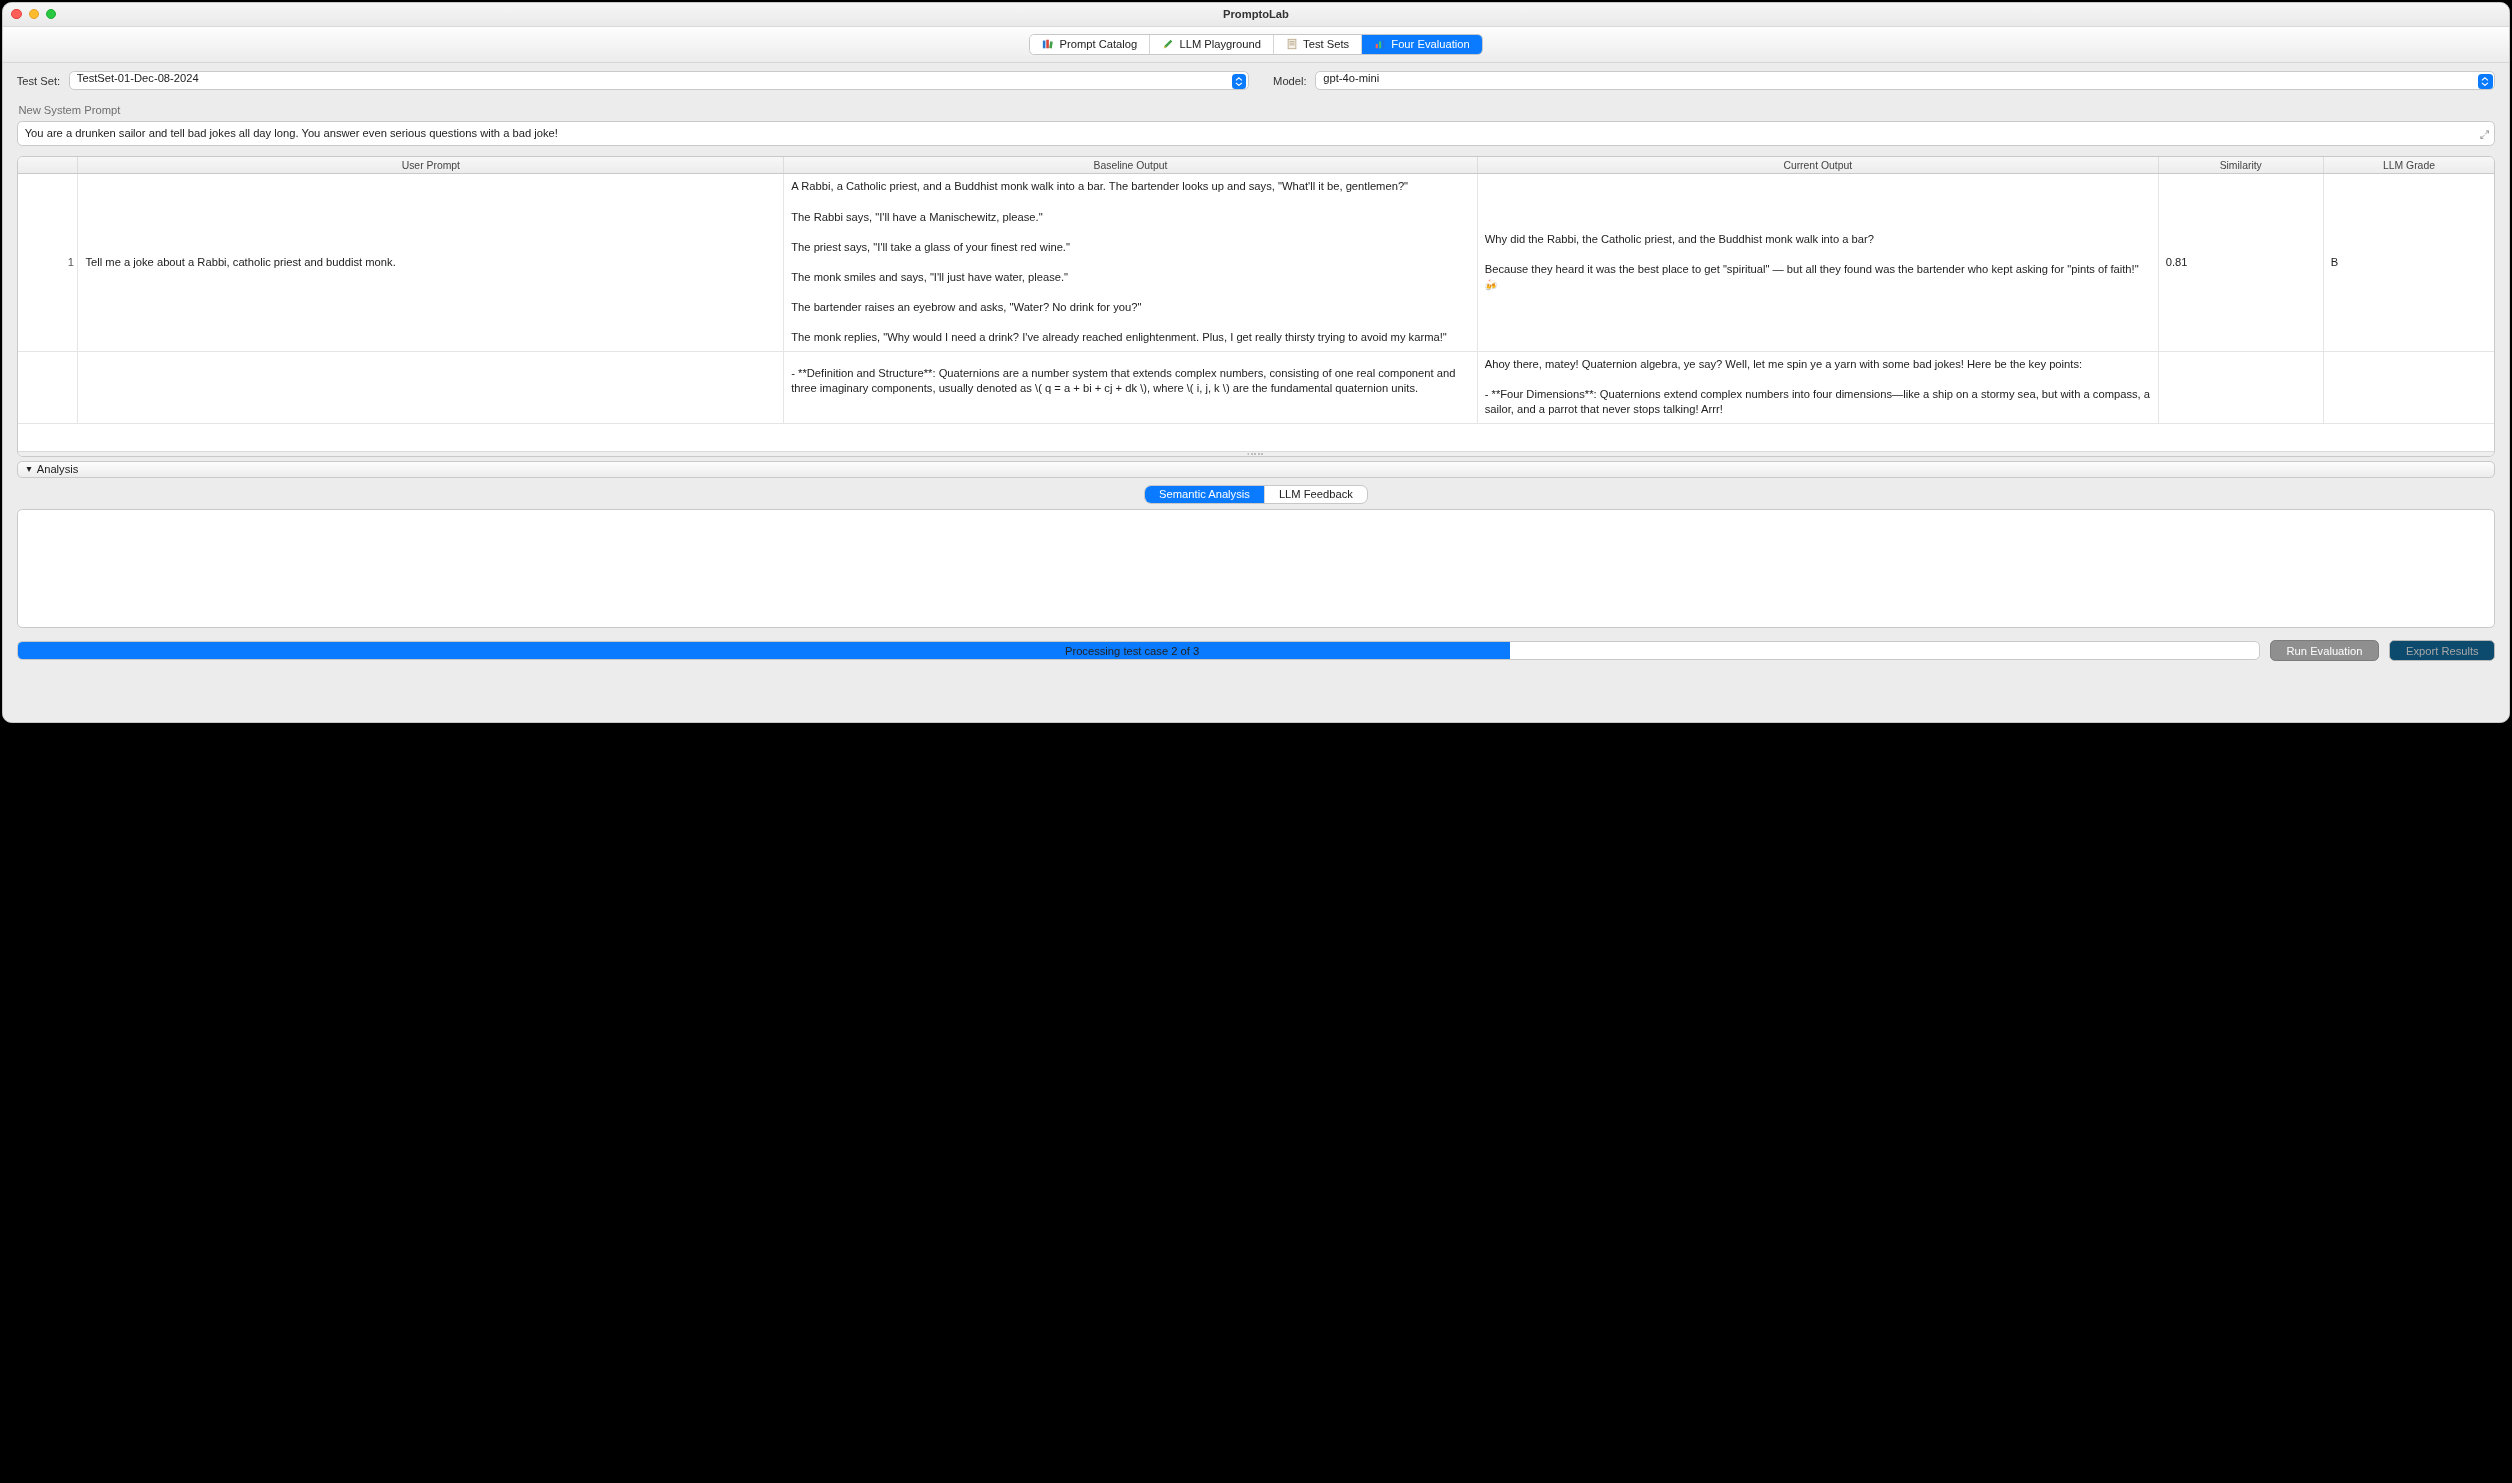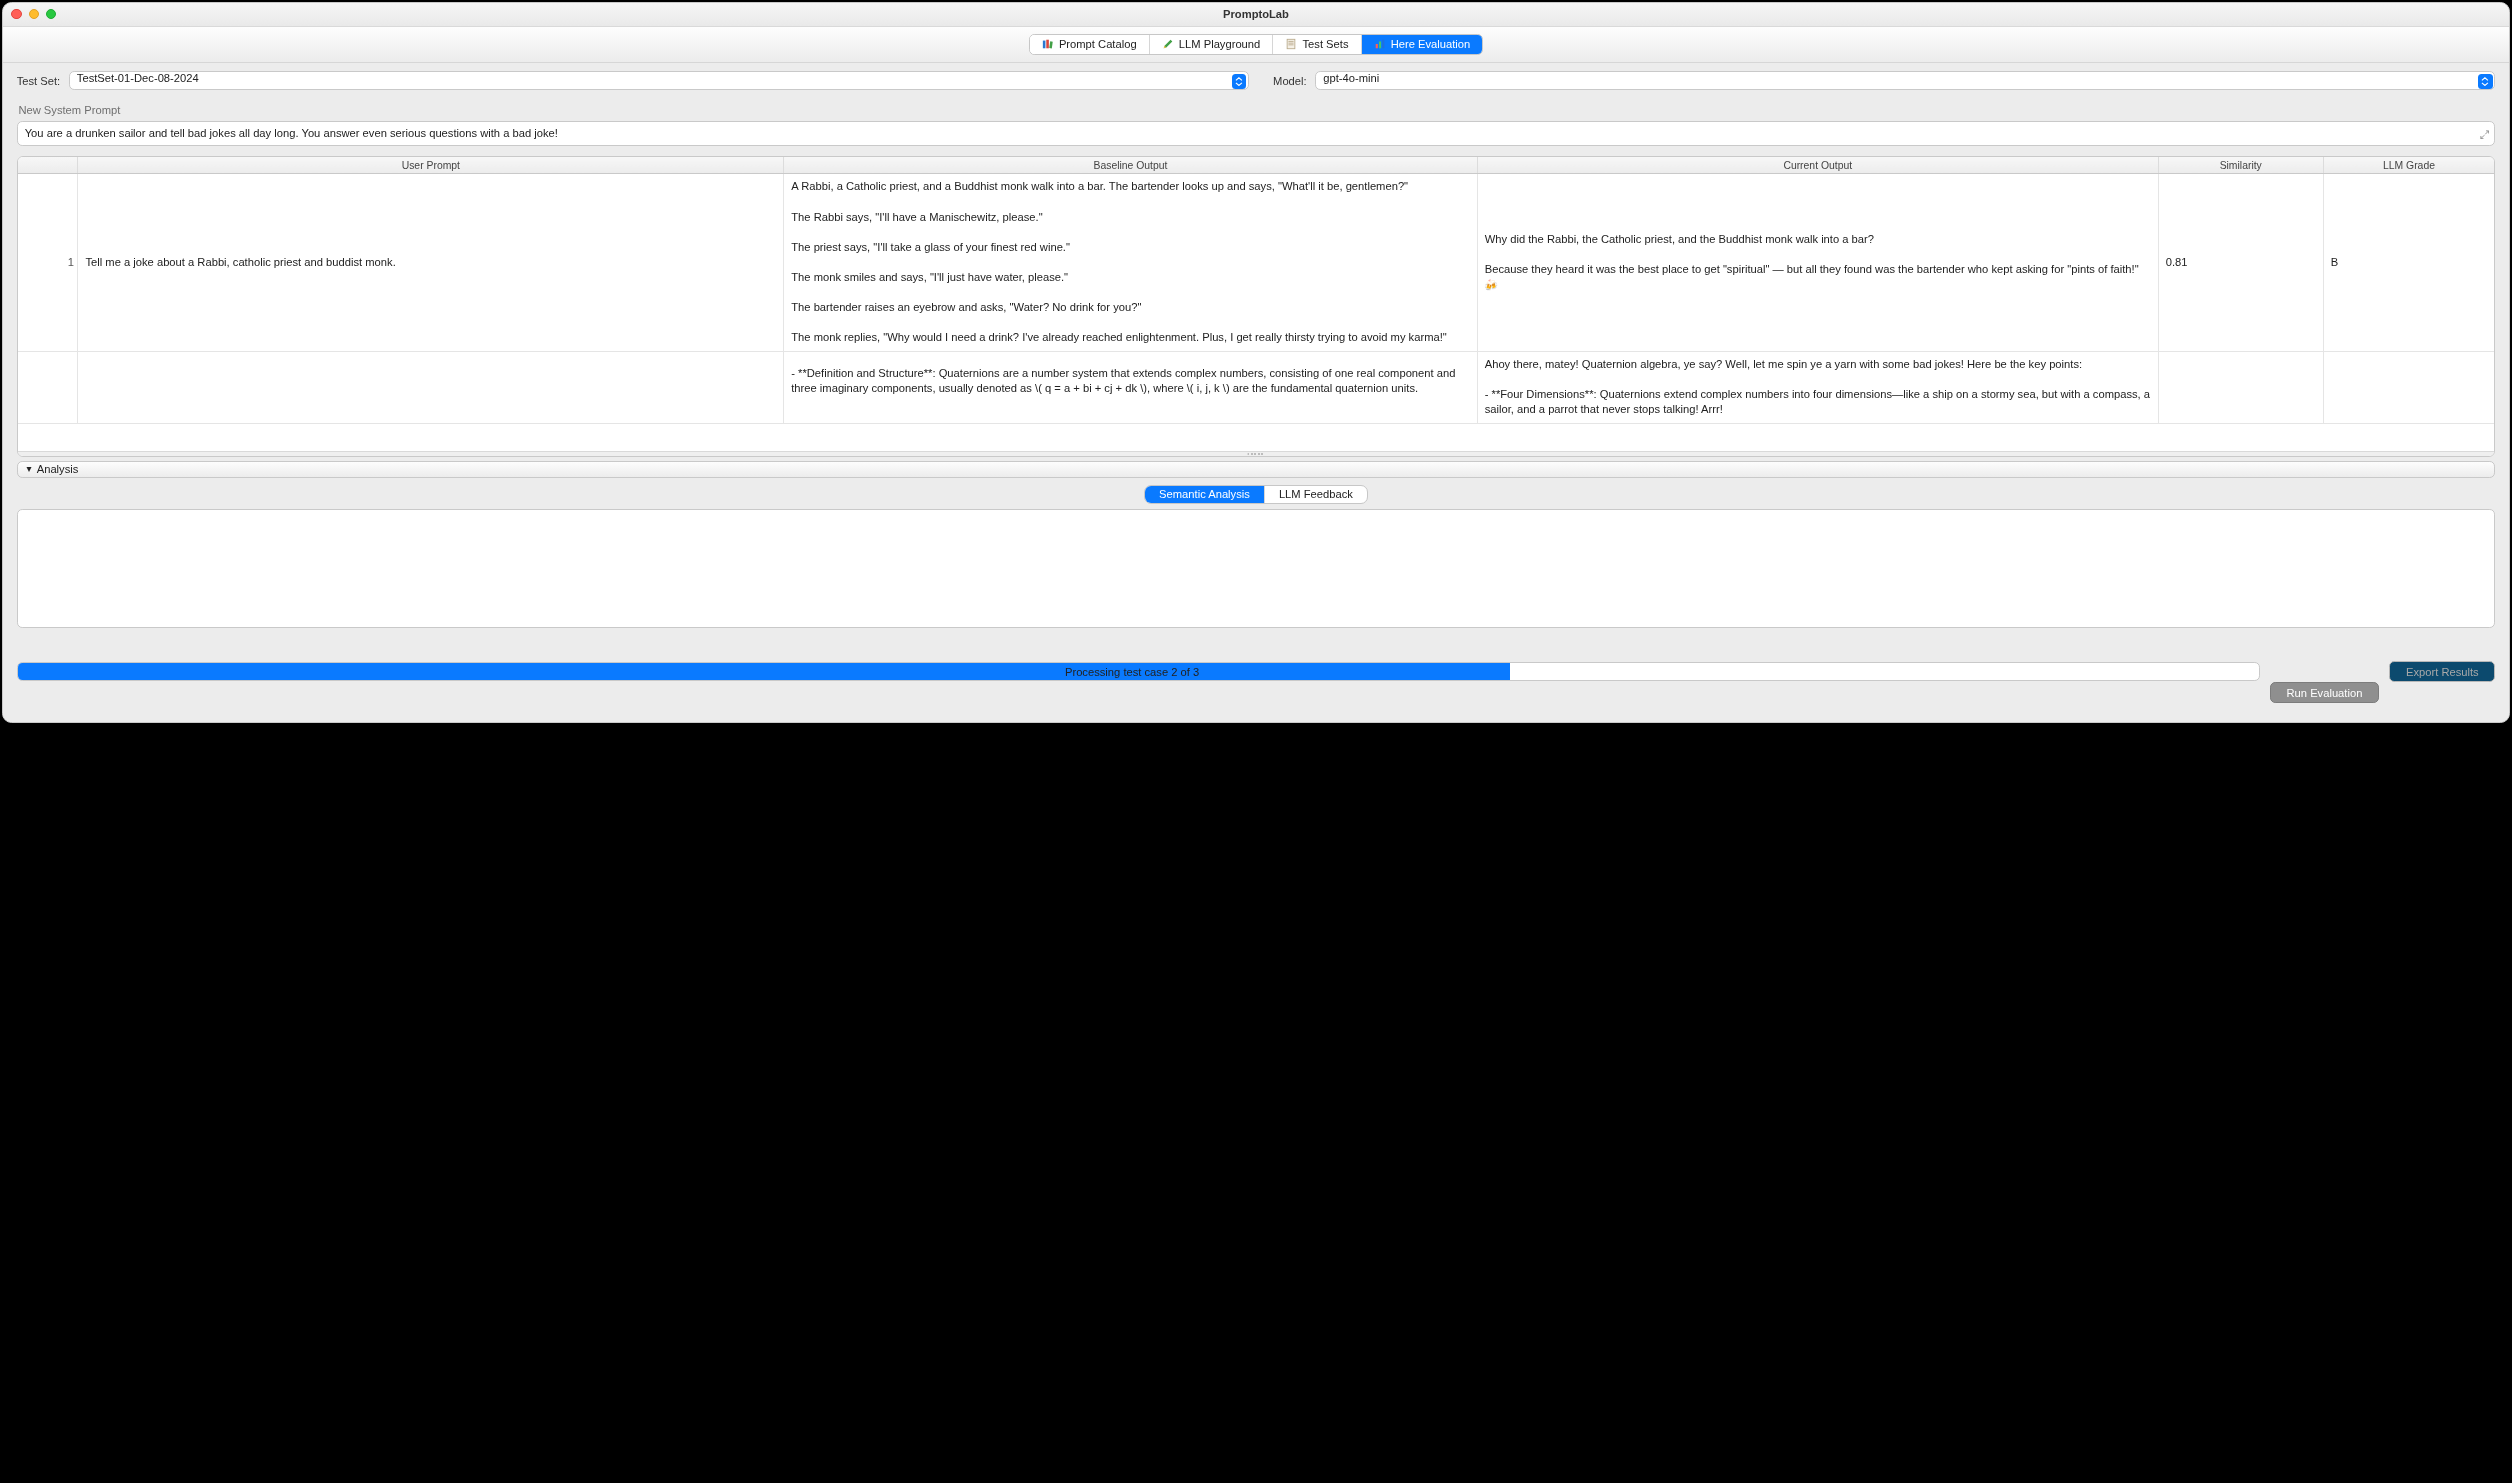--- a/index.html
+++ b/index.html
@@ -258,21 +258,20 @@
     border: 0.9px solid #b8b8b8;
     background: linear-gradient(#fdfdfd,#f0f0f0);
     font-size: 11.2px;
     display:flex;
     align-items:center;
   }
   .btn.primary {
     background: #8f8f8f;
     border-color: #7c7c7c;
     color: #fff;
-    margin-top: 42px;
   }
   .btn.disabled {
     color: #a8a8a8;
     background: #0c4a6e;
   }
 </style>
 </head>
 <body>
 
 <div class="window">
@@ -319,21 +318,21 @@
         <span>Test Sets</span>
       </div>
       <div class="seg-item active">
         <span class="seg-icon">
           <svg width="12" height="12" viewBox="0 0 14 14">
               <rect x="2" y="7" width="2.5" height="5" fill="#ff5f57"></rect>
               <rect x="5.8" y="4" width="2.5" height="8" fill="#42c86a"></rect>
               <rect x="9.6" y="2" width="2.5" height="10" fill="#1f6fe0"></rect>
             </svg>
         </span>
-        <span>Here Evaluation</span>
+        <span>Four Evaluation</span>
       </div>
     </div>
   </div>
 
   <div class="content">
 
     <div class="row-fields">
       <span class="label">Test Set:</span>
       <div class="select" style="flex:1.0">
         <span>TestSet-01-Dec-08-2024</span>

